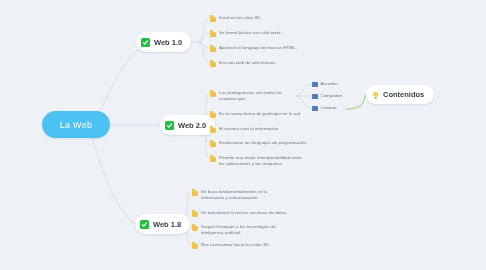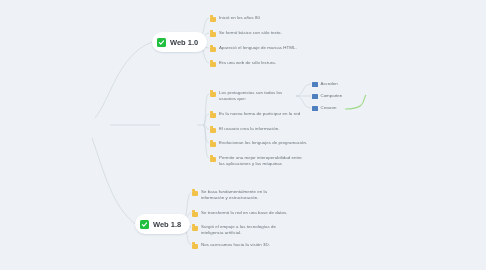--- a/index.html
+++ b/index.html
@@ -185,22 +185,25 @@
       <path d="M 345 109 C 368 109, 362 99, 366 95" stroke="#9ed98a" stroke-width="1.1"></path>
 
       <path d="M 172 224 L 182 224"></path>
       <path d="M 182 224 C 188 224, 186 193, 191 193"></path>
       <path d="M 182 224 C 188 224, 186 213, 191 213"></path>
       <path d="M 182 224 C 188 224, 186 227, 191 227"></path>
       <path d="M 182 224 C 188 224, 186 245, 191 245"></path>
     </g>
   </svg>
 
-
-  <div class="branch-node" style="left:152px; top:32px;">
+  <div class="root-node">
+    <span>La Web</span>
+  </div>
+
+  <div class="branch-node" style="left:136px; top:32px;">
     <span class="chk-icon">
       <svg width="7" height="7" viewBox="0 0 10 10">
           <path d="M2 5.2 L4 7.2 L8 2.8" stroke="#ffffff" stroke-width="1.6" fill="none" stroke-linecap="round" stroke-linejoin="round"></path>
         </svg>
     </span>
     <span class="branch-label">Web 1.0</span>
   </div>
 
   <div class="leaf" style="left:210px; top:15px; width:95px;">
     <span class="leaf-icon"></span>
@@ -212,20 +215,28 @@
   </div>
   <div class="leaf" style="left:210px; top:45px; width:100px;">
     <span class="leaf-icon"></span>
     <span class="leaf-text">Apareció el lenguaje de marcas HTML.</span>
   </div>
   <div class="leaf" style="left:210px; top:60px; width:95px;">
     <span class="leaf-icon"></span>
     <span class="leaf-text">Era una web de sólo lectura.</span>
   </div>
 
+  <div class="branch-node" style="left:160px; top:115px;">
+    <span class="chk-icon">
+      <svg width="7" height="7" viewBox="0 0 10 10">
+          <path d="M2 5.2 L4 7.2 L8 2.8" stroke="#ffffff" stroke-width="1.6" fill="none" stroke-linecap="round" stroke-linejoin="round"></path>
+        </svg>
+    </span>
+    <span class="branch-label">Web 2.0</span>
+  </div>
 
   <div class="leaf" style="left:210px; top:90px; width:88px;">
     <span class="leaf-icon"></span>
     <span class="leaf-text">Los protagonistas son todos los usuarios que:</span>
   </div>
   <div class="leaf" style="left:210px; top:111px; width:95px;">
     <span class="leaf-icon"></span>
     <span class="leaf-text">Es la nueva forma de participar en la red</span>
   </div>
   <div class="leaf" style="left:210px; top:126px; width:95px;">
@@ -247,20 +258,30 @@
   </div>
   <div class="subleaf" style="left:312px; top:93px;">
     <span class="subleaf-icon"></span>
     <span class="subleaf-text">Comparten</span>
   </div>
   <div class="subleaf" style="left:312px; top:105px;">
     <span class="subleaf-icon"></span>
     <span class="subleaf-text">Crearon</span>
   </div>
 
+  <div class="idea-node" style="left:366px; top:85px;">
+    <span class="bulb-icon">
+      <svg width="7" height="9" viewBox="0 0 10 13">
+        <path d="M5 1 C7.3 1 8.9 2.7 8.9 4.7 C8.9 6.2 7.9 7.1 7.3 8 L2.7 8 C2.1 7.1 1.1 6.2 1.1 4.7 C1.1 2.7 2.7 1 5 1 Z" fill="#f7cf4d"></path>
+        <rect x="3.1" y="8.8" width="3.8" height="1.2" rx=".5" fill="#c9a92f"></rect>
+        <rect x="3.5" y="10.5" width="3" height="1.1" rx=".5" fill="#c9a92f"></rect>
+      </svg>
+    </span>
+    <span class="idea-label">Contenidos</span>
+  </div>
 
   <div class="branch-node" style="left:135px; top:214px;">
     <span class="chk-icon">
       <svg width="7" height="7" viewBox="0 0 10 10">
           <path d="M2 5.2 L4 7.2 L8 2.8" stroke="#ffffff" stroke-width="1.6" fill="none" stroke-linecap="round" stroke-linejoin="round"></path>
         </svg>
     </span>
     <span class="branch-label">Web 1.8</span>
   </div>
 

